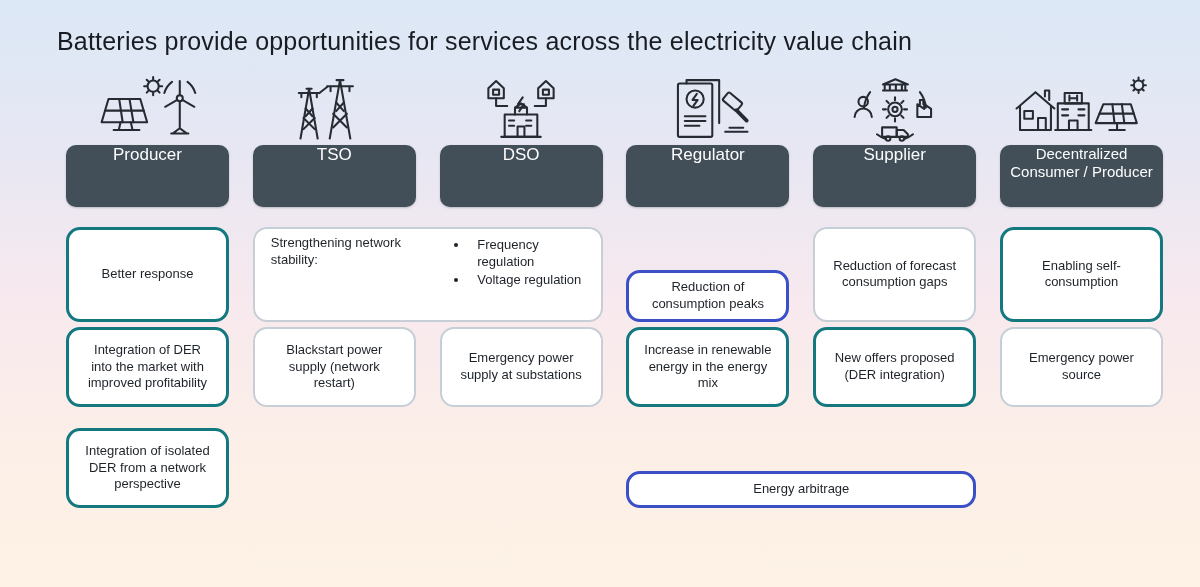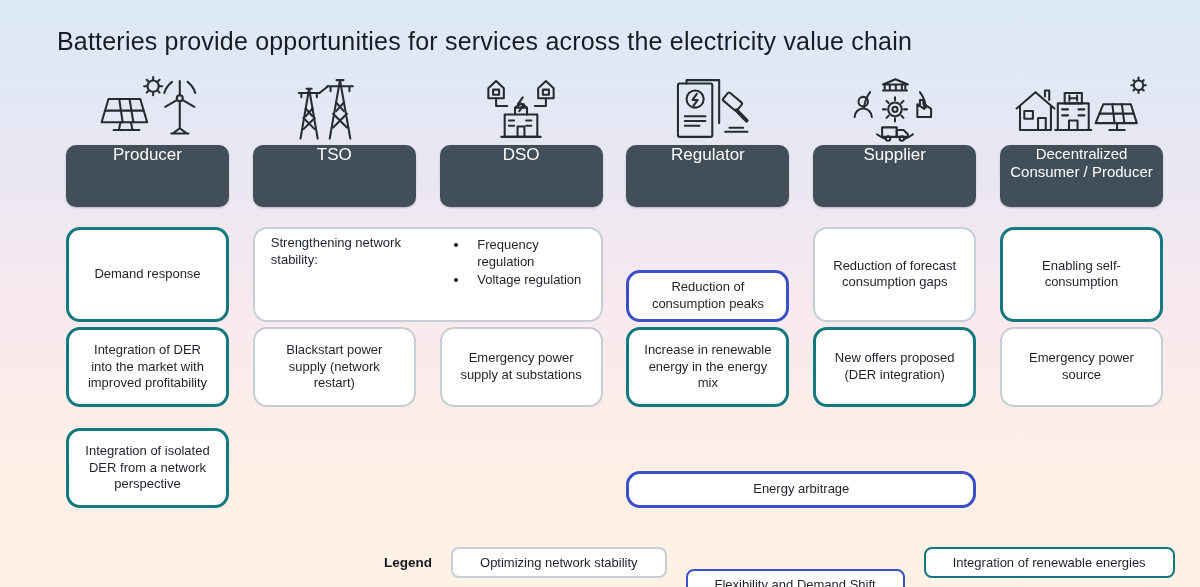--- a/index.html
+++ b/index.html
@@ -195,21 +195,21 @@
     <div class="pill">
         <span>Supplier</span>
       </div>
     <div class="pill small">
         <span>Decentralized Consumer / Producer</span>
       </div>
   </div>
 
   <div class="grid-row row1">
     <div class="box cat-renewables col1">
-        <span>Demand response</span>
+        <span>Better response</span>
       </div>
     <div class="box cat-stability span2-23 left-align">
       <div>Strengthening network stability:</div>
       <ul>
         <li>Frequency regulation</li>
         <li>Voltage regulation</li>
       </ul>
     </div>
     <div class="box cat-flexibility col4">
         <span>Reduction of consumption peaks</span>
@@ -245,26 +245,14 @@
 
   <div class="grid-row row3">
     <div class="box cat-renewables col1">
         <span>Integration of isolated DER from a network perspective</span>
       </div>
     <div class="box cat-flexibility span2-45">
         <span>Energy arbitrage</span>
       </div>
   </div>
 
-  <div class="legend">
-    <span class="legend-label">Legend</span>
-    <div class="legend-box cat-stability">
-        <span>Optimizing network stability</span>
-      </div>
-    <div class="legend-box cat-flexibility">
-        <span>Flexibility and Demand Shift</span>
-      </div>
-    <div class="legend-box cat-renewables">
-        <span>Integration of renewable energies</span>
-      </div>
-  </div>
 
 </div>
 
 </body></html>

